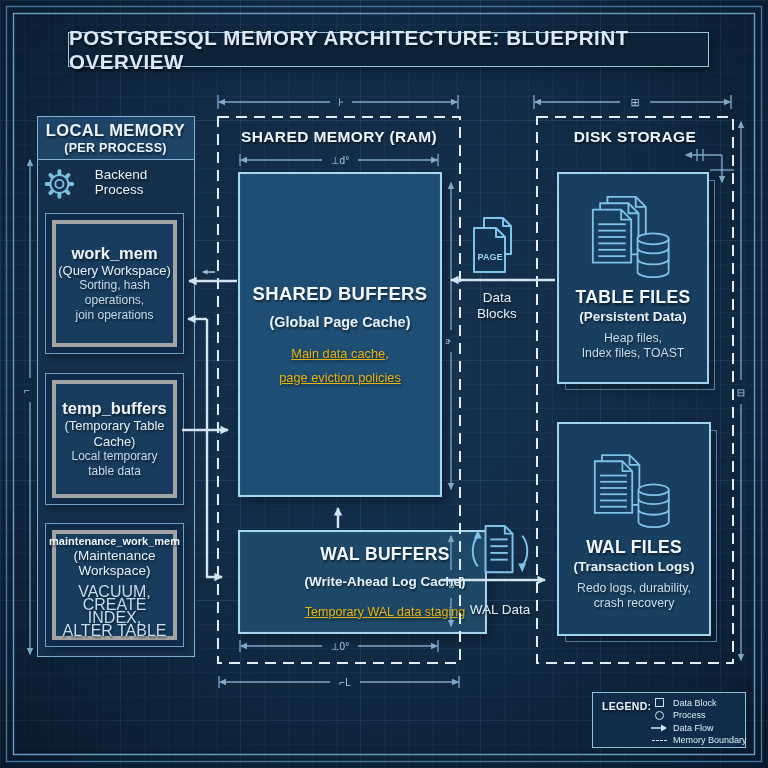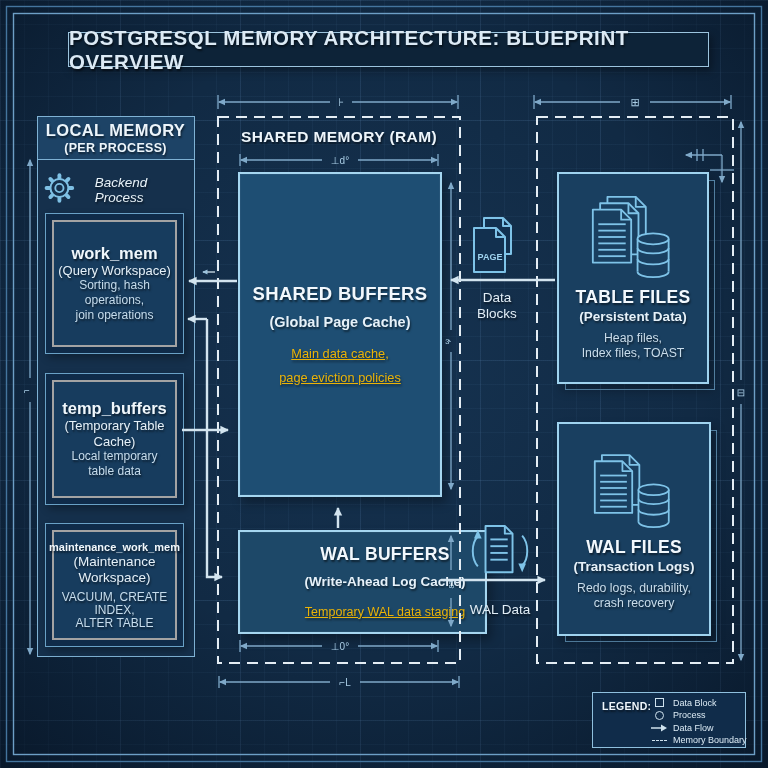--- a/index.html
+++ b/index.html
@@ -19,31 +19,31 @@
   .abs{position:absolute;}
   .sh{text-shadow:1px 2px 2px rgba(0,0,0,.5);}
   .title-box{left:68px;top:32px;width:639px;height:33px;border:1.5px solid #9cc4de;background:#0d2338;
     display:flex;align-items:center;justify-content:center;font-size:20.5px;font-weight:bold;
     letter-spacing:.6px;color:#dceaf5;z-index:2;box-shadow:3px 4px 8px rgba(0,0,0,.35);}
   .col-local{left:37px;top:116px;width:156px;height:539px;border:1.5px solid #7fb2d4;background:#15304c;z-index:2;}
   .col-head{position:absolute;left:-1.5px;top:-1.5px;width:156px;height:42px;border:1.5px solid #7fb2d4;
     background:#1d4366;display:flex;flex-direction:column;align-items:center;justify-content:center;}
   .lh1{font-size:16.5px;font-weight:bold;letter-spacing:.4px;}
   .lh2{font-size:12.5px;font-weight:bold;letter-spacing:.3px;margin-top:1px;}
-  .backend{position:absolute;left:6px;top:50px;right:4px;height:38px;display:flex;align-items:flex-end;gap:20px;font-style:italic;}
+  .backend{position:absolute;left:6px;top:50px;right:4px;height:38px;display:flex;align-items:flex-start;gap:20px;}
   .backend span{font-size:13.5px;color:#e8f2f8;}
   .mem-outer{position:absolute;background:#0f2b49;border:1.5px solid #69a1c6;z-index:2;box-shadow:3px 4px 8px rgba(0,0,0,.3);}
-  .mem-inner{position:absolute;inset:6px;border:2px solid #a3a3a3;background:#173c5e;
+  .mem-inner{position:absolute;inset:6px;border:4px solid #a3a3a3;background:#173c5e;
     display:flex;flex-direction:column;align-items:center;justify-content:center;text-align:center;padding:2px;}
   .mt{font-weight:bold;font-size:16.5px;line-height:19px;color:#f0f7fc;}
   .mt-sm{font-weight:bold;font-size:11px;line-height:14px;color:#f0f7fc;}
   .ms{font-weight:normal;font-size:13px;line-height:15.5px;color:#e6f1f9;}
   .md{font-size:12px;line-height:15px;color:#c6dcec;}
   .md:first-of-type{margin-top:6px;}
-  .md-sm{font-size:12px;line-height:13px;color:#c6dcec;}
+  .md-sm{font-size:16px;line-height:13px;color:#c6dcec;}
   .zone-head{z-index:2;text-align:center;font-size:15.5px;font-weight:bold;letter-spacing:.4px;color:#eef6fc;}
   .buf{z-index:2;display:flex;flex-direction:column;align-items:center;justify-content:center;text-align:center;
     border:2px solid #a5d6f0;box-shadow:4px 6px 10px rgba(0,0,0,.3), inset 0 0 0 1px rgba(255,255,255,.04);gap:8px;}
   .bt{font-weight:bold;font-size:18.5px;letter-spacing:.3px;color:#f2f8fd;line-height:22px;}
   .bt2{font-weight:bold;font-size:17.5px;letter-spacing:.3px;color:#f2f8fd;line-height:21px;}
   .bs{font-weight:bold;font-size:14.5px;color:#e6f1f9;line-height:18px;}
   .bd{font-size:12.8px;line-height:16.5px;color:#eab308;margin-top:7px;text-decoration:underline;}
   .disk-shadow{position:absolute;border:1.5px solid #5c8fb4;z-index:1;}
   .disk-box{position:absolute;background:#193f60;border:2px solid #9fd3ef;z-index:2;
     display:flex;flex-direction:column;align-items:center;justify-content:center;text-align:center;
@@ -135,20 +135,21 @@
     <div class="bd sh">Main data cache,</div>
     <div class="bd sh" style="margin-top:0">page eviction policies</div>
   </div>
 
   <div class="abs buf" style="left:238px;top:530px;width:200px;height:100px;background:#1d4868;padding-left:45px;">
     <div class="bt2 sh">WAL BUFFERS</div>
     <div class="bs sh" style="font-size:13.5px">(Write-Ahead Log Cache)</div>
     <div class="bd sh" style="font-size:12.5px;margin-top:5px">Temporary WAL data staging</div>
   </div>
 
+  <div class="abs zone-head sh" style="left:537px;top:128px;width:196px;">DISK STORAGE</div>
 
   <div class="disk-shadow" style="left:565px;top:180px;width:148px;height:208px;"></div>
   <div class="disk-box" style="left:557px;top:172px;width:148px;height:208px;">
     <svg width="92" height="84" viewBox="0 0 100 92">
       <g stroke="#7ec3e8" stroke-width="2" fill="#193f60" stroke-linejoin="round">
         <path d="M22,2 h31 l11,11 v45 h-42 z"></path>
           <path d="M53,2 v11 h11" fill="none"></path>
         <path d="M14,9 h31 l11,11 v45 h-42 z"></path>
           <path d="M45,9 v11 h11" fill="none"></path>
         <path d="M6,16 h31 l11,11 v47 h-42 z"></path>

